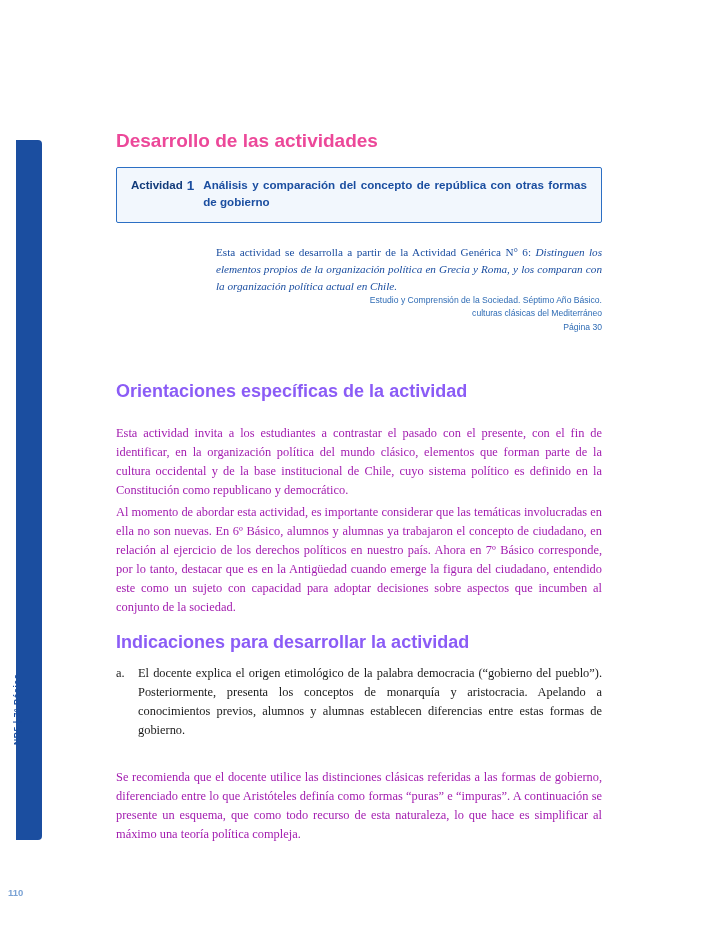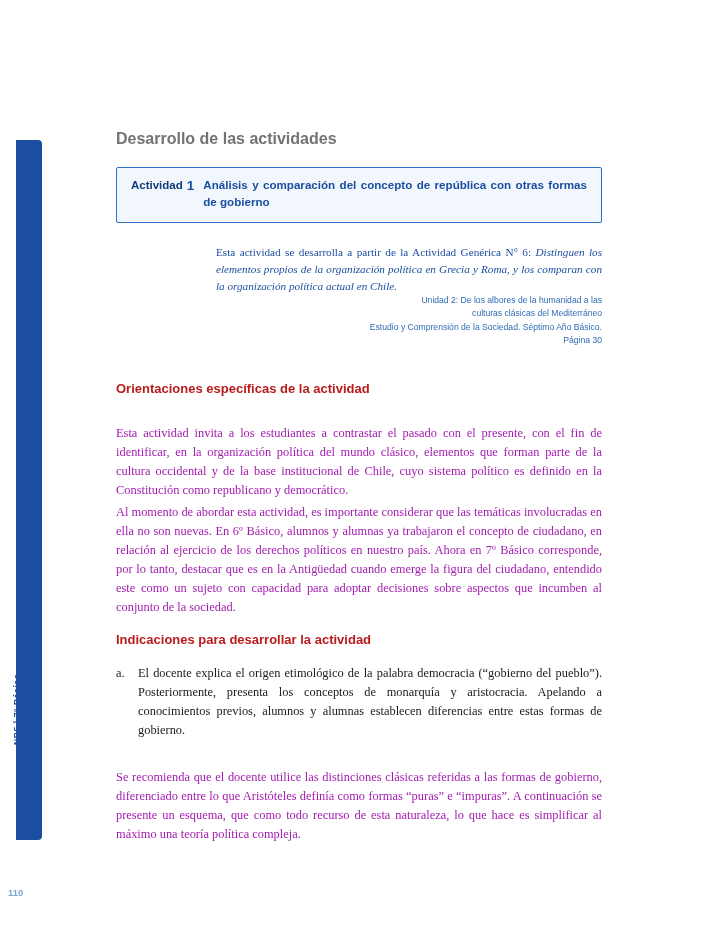--- a/index.html
+++ b/index.html
@@ -42,22 +42,22 @@
     font-weight: bold;
     white-space: nowrap;
   }
   .content {
     position: absolute;
     left: 116px;
     top: 0;
     width: 488px;
   }
   h1.section-title {
-    font-size: 16px;
-    color: #737373;
+    font-size: 19px;
+    color: #ec4899;
     font-weight: bold;
     margin: 0;
     position: absolute;
     top: 130px;
     left: 0;
   }
   .activity-box {
     position: absolute;
     top: 167px;
     left: 0;
@@ -111,22 +111,22 @@
     position: absolute;
     top: 294px;
     left: 180px;
     width: 306px;
     text-align: right;
     font-size: 8.6px;
     color: #2f6cb5;
     line-height: 1.55;
   }
   h2.sub-title {
-    font-size: 13px;
-    color: #b91c1c;
+    font-size: 18px;
+    color: #8b5cf6;
     font-weight: bold;
     margin: 0;
     position: absolute;
     left: 0;
   }
   #orientaciones-title { top: 381px; }
   #indicaciones-title { top: 632px; text-align: center; }
 
   .body-para {
     position: absolute;
@@ -187,23 +187,22 @@
       <span class="activity-label">Actividad</span>
       <span class="activity-num">1</span>
       <span class="activity-title">Análisis y comparación del concepto de república con otras formas de gobierno</span>
     </div>
 
     <p class="source-block">
       <span>Esta actividad se desarrolla a partir de la Actividad Genérica N° 6: </span><span class="ital">Distinguen los elementos propios de la organización política en Grecia y Roma, y los comparan con la organización política actual en Chile.</span>
     </p>
 
     <div class="ref-block">
-      <div>Unidad 2: De los albores de la humanidad a las</div>
+      <div>Estudio y Comprensión de la Sociedad. Séptimo Año Básico.</div>
       <div>culturas clásicas del Mediterráneo</div>
-      <div>Estudio y Comprensión de la Sociedad. Séptimo Año Básico.</div>
       <div>Página 30</div>
     </div>
 
     <h2 class="sub-title" id="orientaciones-title">Orientaciones específicas de la actividad</h2>
 
     <p class="body-para" id="para1">Esta actividad invita a los estudiantes a contrastar el pasado con el presente, con el fin de identificar, en la organización política del mundo clásico, elementos que forman parte de la cultura occidental y de la base institucional de Chile, cuyo sistema político es definido en la Constitución como republicano y democrático.</p>
     <p class="body-para" id="para2">Al momento de abordar esta actividad, es importante considerar que las temáticas involucradas en ella no son nuevas. En 6º Básico, alumnos y alumnas ya trabajaron el concepto de ciudadano, en relación al ejercicio de los derechos políticos en nuestro país. Ahora en 7º Básico corresponde, por lo tanto, destacar que es en la Antigüedad cuando emerge la figura del ciudadano, entendido este como un sujeto con capacidad para adoptar decisiones sobre aspectos que incumben al conjunto de la sociedad.</p>
 
     <h2 class="sub-title" id="indicaciones-title">Indicaciones para desarrollar la actividad</h2>
 

